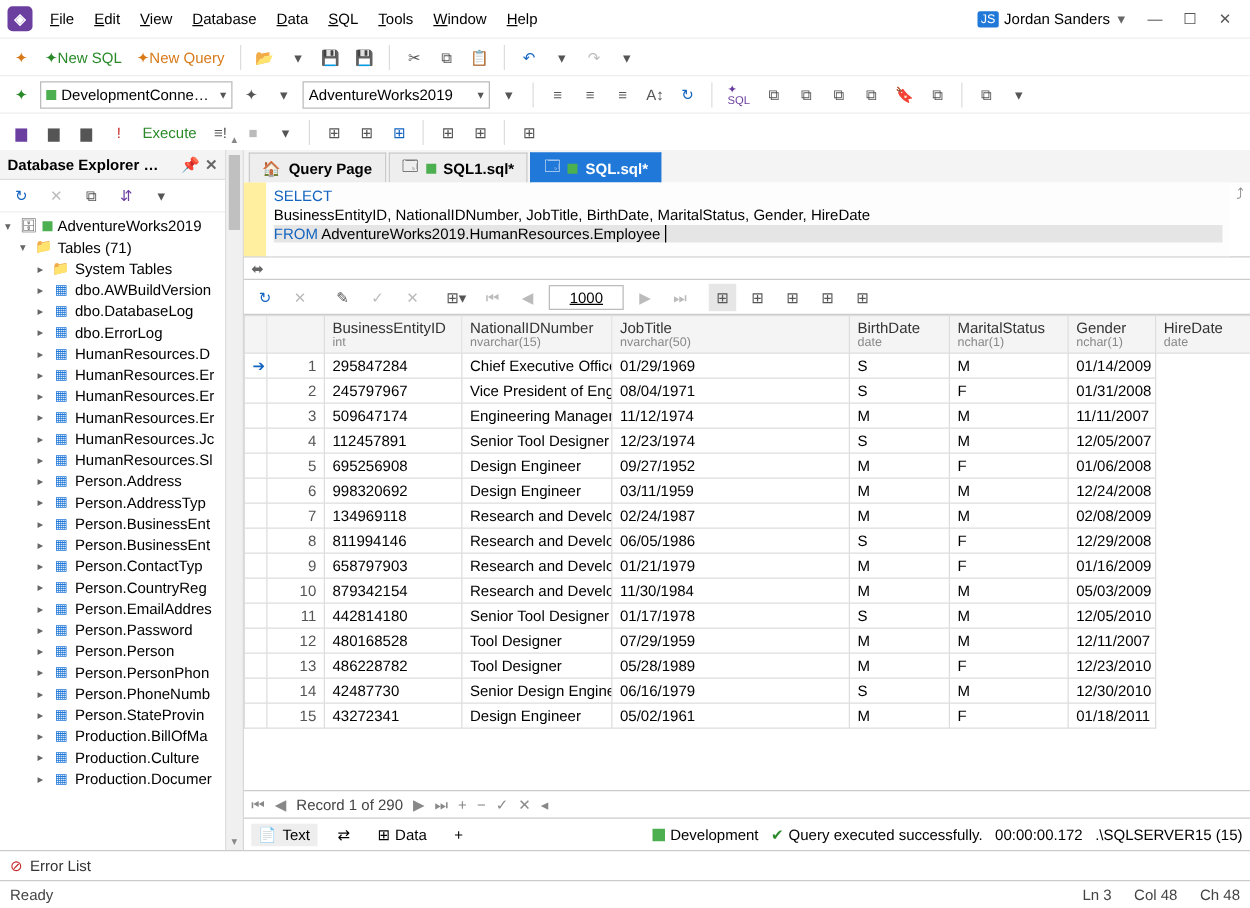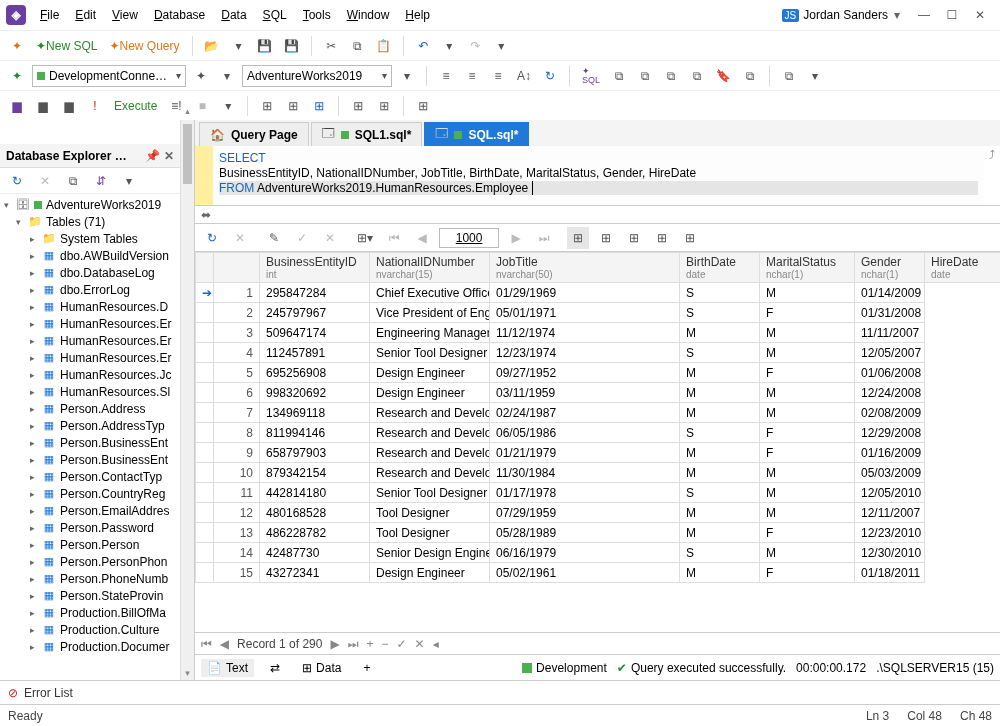--- a/index.html
+++ b/index.html
@@ -19,21 +19,21 @@
 .tbtn.green { color:#2a8a2a; }
 .tbtn.blue { color:#1565c0; }
 .tbtn.orange { color:#d87a1a; }
 .tbtn.red { color:#c62828; }
 .tbtn.purple { color:#6b3fa0; }
 .dropdown { height:22px; border:1px solid #bbb; background:#fff; display:flex; align-items:center; padding:0 18px 0 4px; position:relative; min-width:120px;}
 .dropdown::after { content:"▾"; position:absolute; right:4px; color:#555; font-size:10px;}
 .main-area { flex:1; display:flex; min-height:0; }
 
 .explorer { width:195px; border-right:1px solid #ccc; display:flex; flex-direction:column; }
-.explorer-header { height:24px; display:flex; align-items:center; padding:0 6px; font-weight:600; background:#f4f4f4; border-bottom:1px solid #ddd;margin-top:24px;}
+.explorer-header { height:24px; display:flex; align-items:center; padding:0 6px; font-weight:600; background:#f4f4f4; border-bottom:1px solid #ddd;}
 .explorer-header .icons { margin-left:auto; display:flex; gap:4px; color:#666;}
 .explorer-tools { height:26px; display:flex; align-items:center; gap:6px; padding:0 6px; color:#555; border-bottom:1px solid #eee;}
 .tree { flex:1; overflow:hidden; padding:2px 0; }
 .tree-row { display:flex; align-items:center; height:17px; padding-left:4px; white-space:nowrap; overflow:hidden; }
 .tree-row .caret { width:12px; color:#666; font-size:9px;}
 .tree-row .ticon { width:14px; height:14px; margin-right:4px; display:flex;align-items:center;justify-content:center;font-size:11px;}
 .tree-row.db .ticon { color:#555; }
 .tree-row .green-sq { width:8px;height:8px;background:#4caf50;margin-right:4px;}
 .tree-row.folder .ticon { color:#d9a441; }
 .tree-row.table .ticon { color:#2078d8; }
@@ -429,21 +429,21 @@
               <td>01/29/1969</td>
               <td>S</td>
               <td>M</td>
               <td>01/14/2009</td>
             </tr>
             <tr>
               <td class="arrow-col"></td>
               <td class="row-idx">2</td>
               <td>245797967</td>
               <td>Vice President of Engineering</td>
-              <td>05/01/1971</td>
+              <td>08/04/1971</td>
               <td>S</td>
               <td>F</td>
               <td>01/31/2008</td>
             </tr>
             <tr>
               <td class="arrow-col"></td>
               <td class="row-idx">3</td>
               <td>509647174</td>
               <td>Engineering Manager</td>
               <td>11/12/1974</td>

